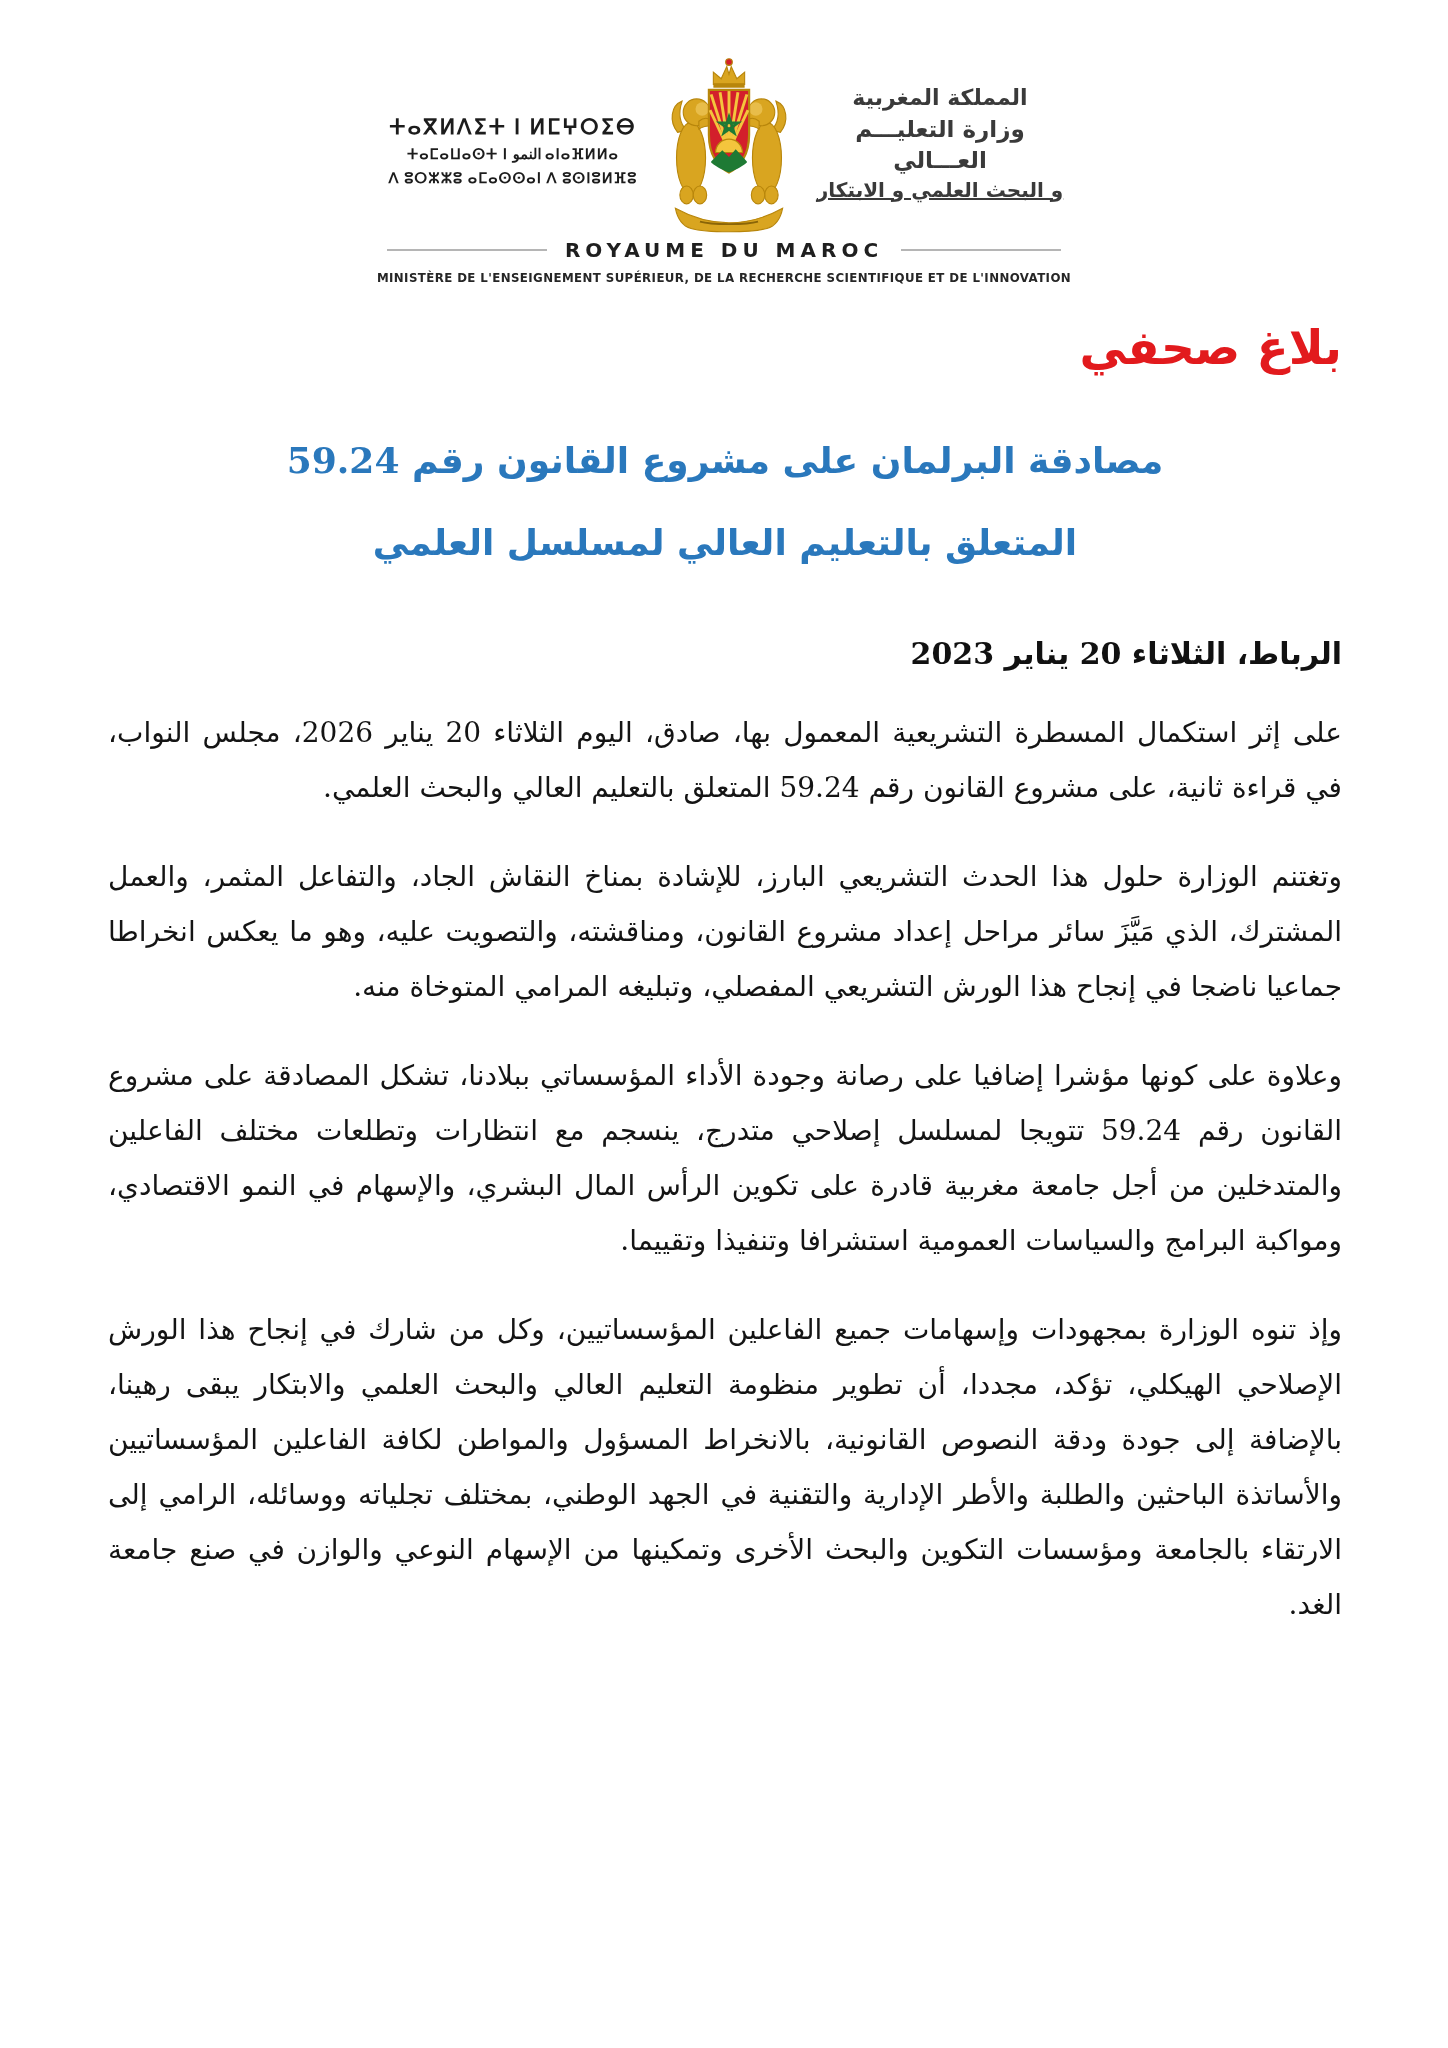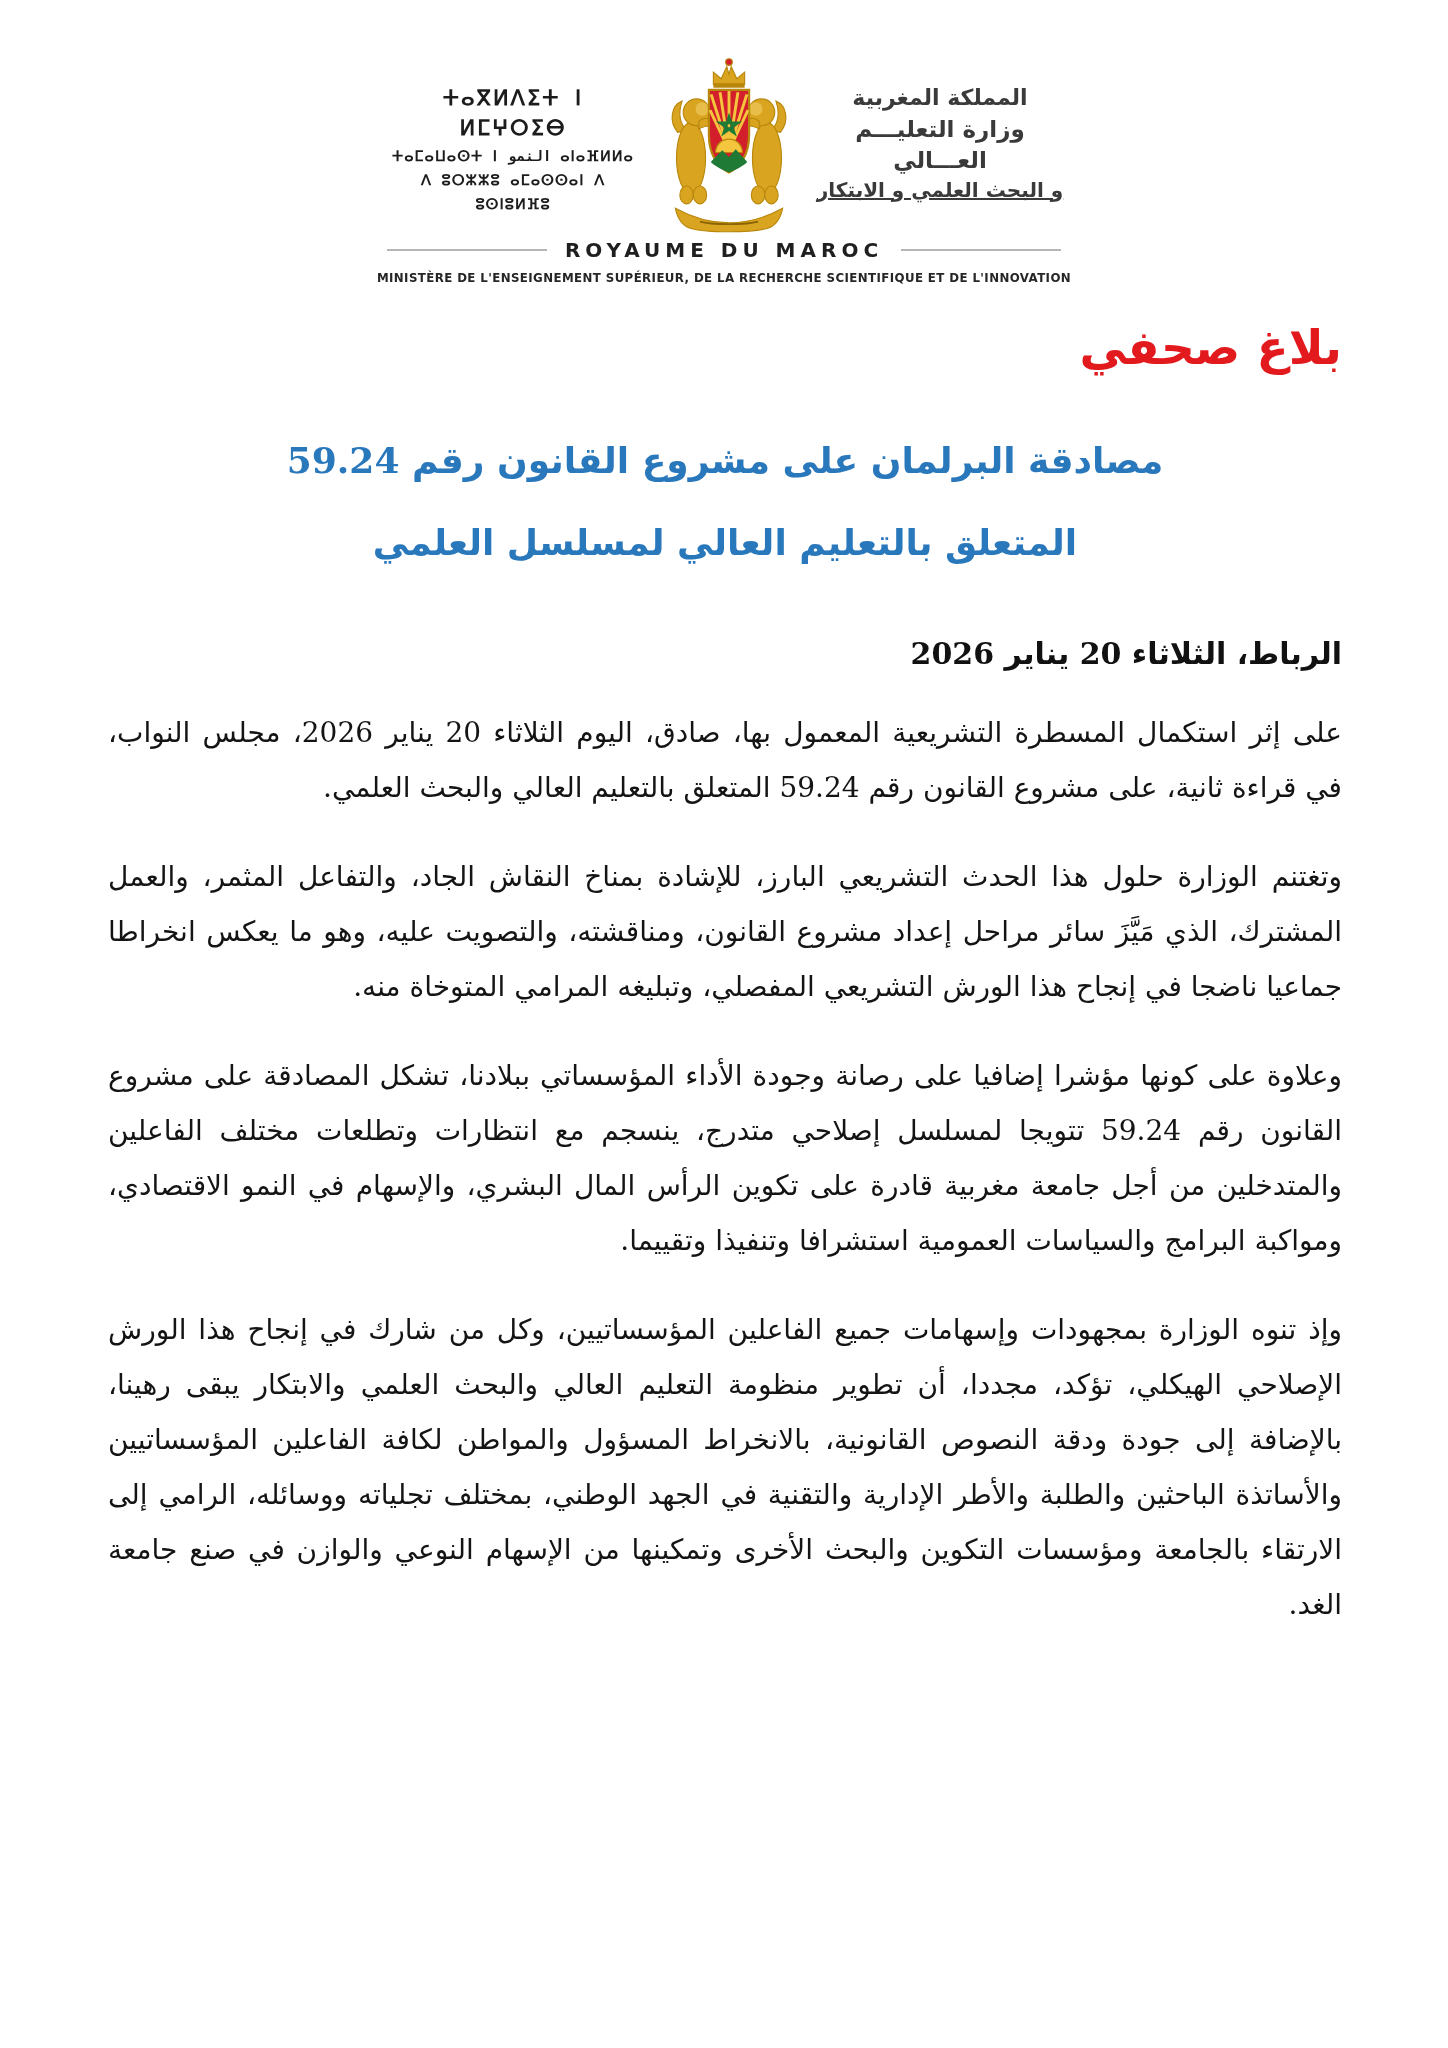--- a/index.html
+++ b/index.html
@@ -32,21 +32,21 @@
     top:52px;left:50%;
     transform:translateX(-50%);
     width:820px;
     display:flex;flex-direction:column;align-items:center;
   }
   .letterhead-top{
     display:flex;align-items:center;justify-content:center;gap:16px;
   }
   .tifinagh-block{
     width:260px;text-align:center;color:#1c1c1c;
-    font-family:Liberation Mono, monospace;
+    font-family:Liberation Serif, serif;
     margin-top:16px;
   }
   .tifinagh-l1{font-size:21px;font-weight:bold;letter-spacing:2px;line-height:30px;}
   .tifinagh-l2,.tifinagh-l3{font-size:14.5px;font-weight:bold;letter-spacing:1px;line-height:24px;}
   .arms-wrap{width:140px;display:flex;justify-content:center;}
   .arabic-block{
     width:250px;text-align:center;direction:rtl;color:var(--header_text);
     font-weight:bold;
   }
   .arabic-l1{font-size:22px;line-height:32px;}
@@ -192,21 +192,21 @@
 
   <div class="content">
 
     <div class="press-title">بلاغ صحفي</div>
 
     <div class="subtitle">
       <span class="sub-line">مصادقة البرلمان على مشروع القانون رقم 59.24</span>
       <span class="sub-line">المتعلق بالتعليم العالي لمسلسل العلمي</span>
     </div>
 
-    <div class="dateline">الرباط، الثلاثاء 20 يناير 2026</div>
+    <div class="dateline">الرباط، الثلاثاء 20 يناير 2023</div>
 
     <p class="body-paragraph">على إثر استكمال المسطرة التشريعية المعمول بها، صادق، اليوم الثلاثاء 20 يناير 2026، مجلس النواب، في قراءة ثانية، على مشروع القانون رقم 59.24 المتعلق بالتعليم العالي والبحث العلمي.</p>
     <p class="body-paragraph">وتغتنم الوزارة حلول هذا الحدث التشريعي البارز، للإشادة بمناخ النقاش الجاد، والتفاعل المثمر، والعمل المشترك، الذي مَيَّزَ سائر مراحل إعداد مشروع القانون، ومناقشته، والتصويت عليه، وهو ما يعكس انخراطا جماعيا ناضجا في إنجاح هذا الورش التشريعي المفصلي، وتبليغه المرامي المتوخاة منه.</p>
     <p class="body-paragraph">وعلاوة على كونها مؤشرا إضافيا على رصانة وجودة الأداء المؤسساتي ببلادنا، تشكل المصادقة على مشروع القانون رقم 59.24 تتويجا لمسلسل إصلاحي متدرج، ينسجم مع انتظارات وتطلعات مختلف الفاعلين والمتدخلين من أجل جامعة مغربية قادرة على تكوين الرأس المال البشري، والإسهام في النمو الاقتصادي، ومواكبة البرامج والسياسات العمومية استشرافا وتنفيذا وتقييما.</p>
     <p class="body-paragraph">وإذ تنوه الوزارة بمجهودات وإسهامات جميع الفاعلين المؤسساتيين، وكل من شارك في إنجاح هذا الورش الإصلاحي الهيكلي، تؤكد، مجددا، أن تطوير منظومة التعليم العالي والبحث العلمي والابتكار يبقى رهينا، بالإضافة إلى جودة ودقة النصوص القانونية، بالانخراط المسؤول والمواطن لكافة الفاعلين المؤسساتيين والأساتذة الباحثين والطلبة والأطر الإدارية والتقنية في الجهد الوطني، بمختلف تجلياته ووسائله، الرامي إلى الارتقاء بالجامعة ومؤسسات التكوين والبحث الأخرى وتمكينها من الإسهام النوعي والوازن في صنع جامعة الغد.</p>
 
   </div>
 </div>
 
 </body></html>

